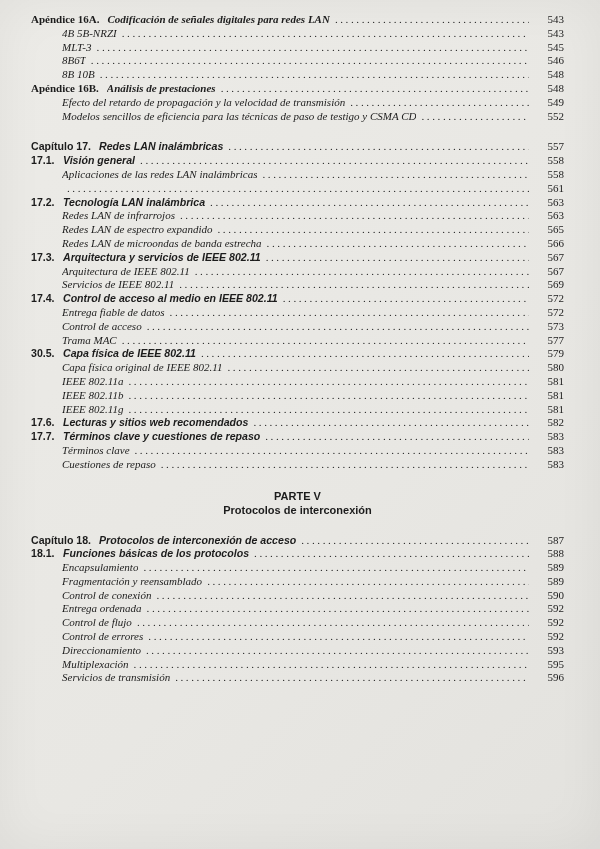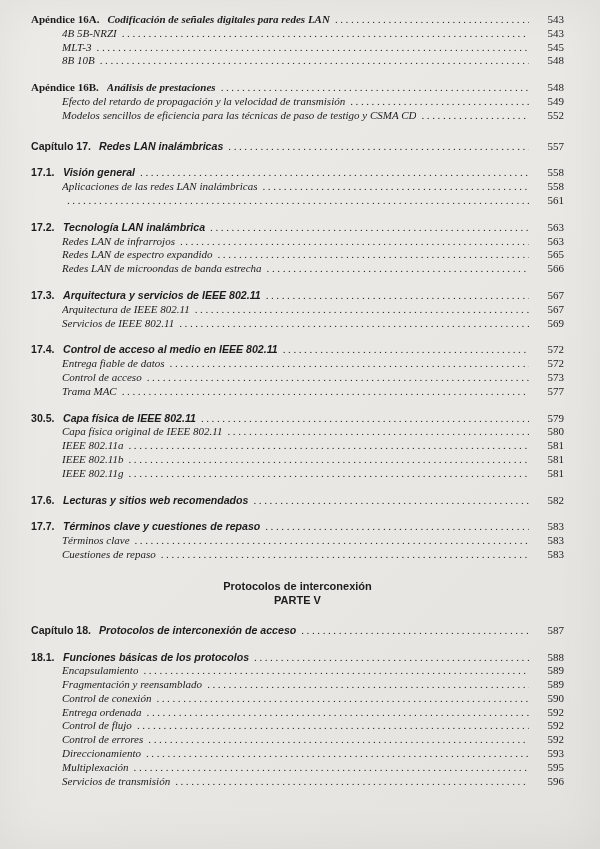--- a/index.html
+++ b/index.html
@@ -17,21 +17,21 @@
     padding: 13px 36px 0 31px;
     color: #1c1c1c;
   }
   .row {
     display: flex;
     align-items: baseline;
     font-size: 11px;
     line-height: 13.8px;
     white-space: nowrap;
   }
-  .gap1 { margin-top: 13px; }
+  .gap1 { }
   .gap2 { margin-top: 17px; }
 
   
   .row.appendix { font-weight: bold; font-family: "Liberation Serif", serif; }
   .row.chapter, .row.section { font-weight: bold; font-family: "Liberation Sans", sans-serif; font-size: 10.6px; justify-content: flex-end; }
   .row.item { font-weight: normal; }
 
   .row.appendix .num, .row.chapter .num { margin-right: 8px; flex: 0 0 auto; }
   .row.section .num { flex: 0 0 32px; }
   .row.item { padding-left: 31px; }
@@ -84,20 +84,25 @@
         <span class="title">4B 5B-NRZI</span>
         <span class="leader"></span>
         <span class="pg">543</span>
       </div>
       <div class="row item">
         <span class="title">MLT-3</span>
         <span class="leader"></span>
         <span class="pg">545</span>
       </div>
       <div class="row item">
+        <span class="title">8B6T</span>
+        <span class="leader"></span>
+        <span class="pg">546</span>
+      </div>
+      <div class="row item">
         <span class="title">8B 10B</span>
         <span class="leader"></span>
         <span class="pg">548</span>
       </div>
       <div class="row appendix gap1">
         <span class="num">Apéndice 16B.</span>
         <span class="title">Análisis de prestaciones</span>
         <span class="leader"></span>
         <span class="pg">548</span>
       </div>
@@ -232,22 +237,22 @@
         <span class="title">Términos clave</span>
         <span class="leader"></span>
         <span class="pg">583</span>
       </div>
       <div class="row item">
         <span class="title">Cuestiones de repaso</span>
         <span class="leader"></span>
         <span class="pg">583</span>
       </div>
       <div class="part gap2">
+        <div class="part-line">PARTE V</div>
         <div class="part-line">Protocolos de interconexión</div>
-        <div class="part-line">PARTE V</div>
       </div>
       <div class="row chapter gap2">
         <span class="num">Capítulo 18.</span>
         <span class="title">Protocolos de interconexión de acceso</span>
         <span class="leader"></span>
         <span class="pg">587</span>
       </div>
       <div class="row section gap1">
         <span class="num">18.1.</span>
         <span class="title">Funciones básicas de los protocolos</span>

